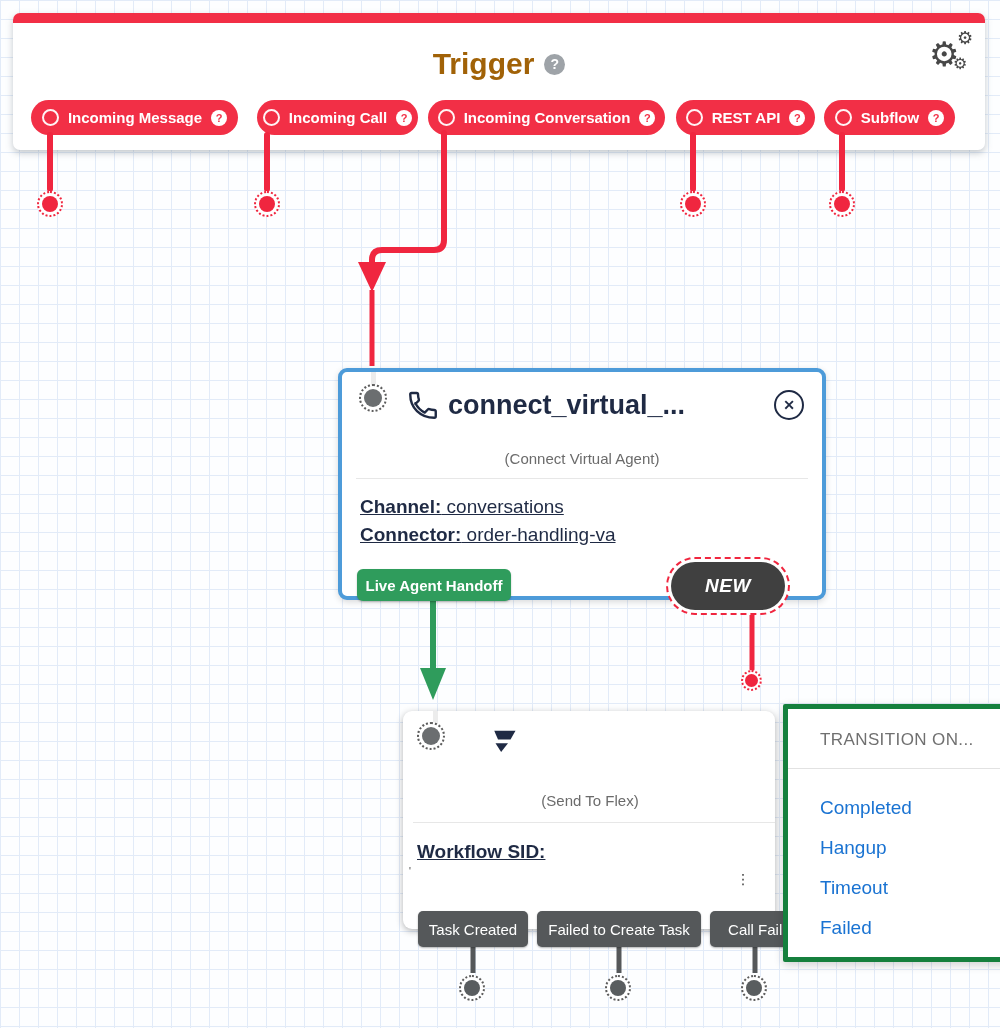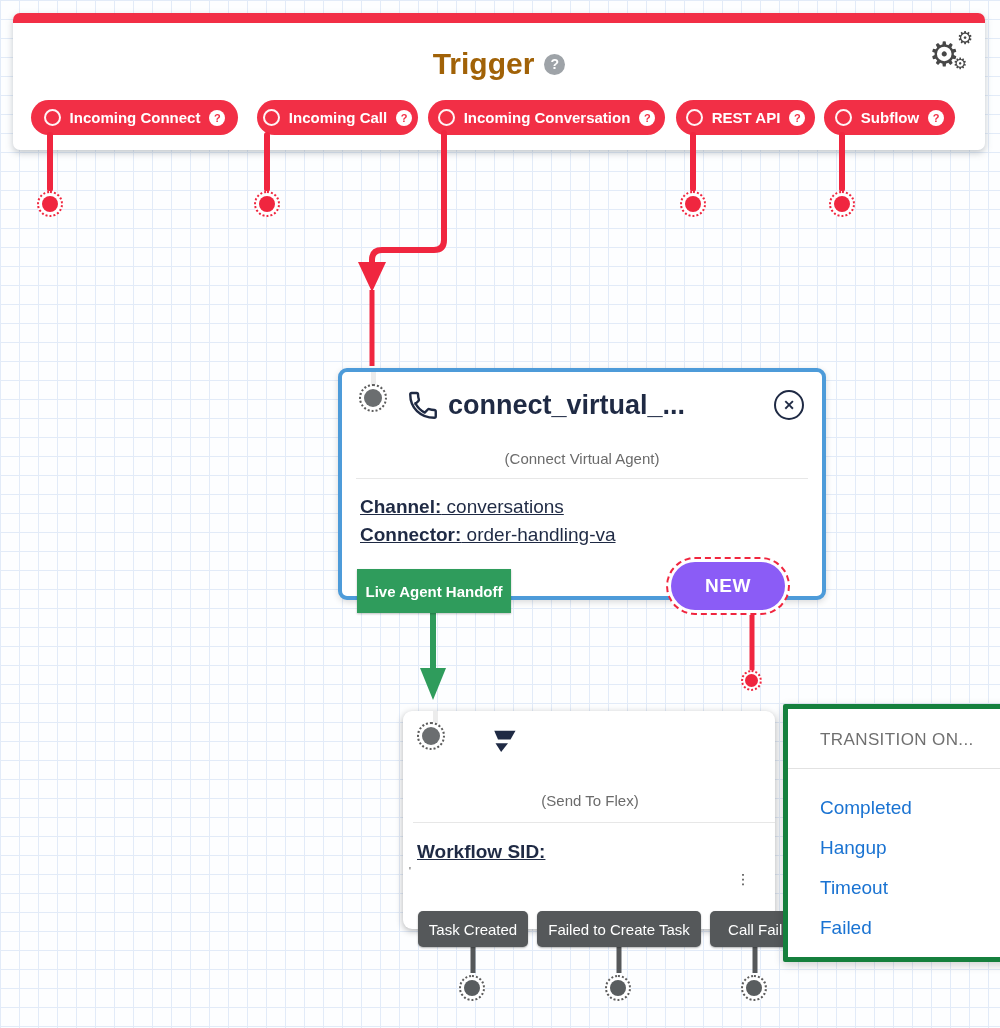--- a/index.html
+++ b/index.html
@@ -50,27 +50,27 @@
   .send{left:403px;top:711px;width:372px;height:218px;box-shadow:0 2px 7px rgba(0,0,0,.3);}
   .w-title{font-size:27px;font-weight:700;color:#1F2A44;white-space:nowrap;}
   .w-sub{font-size:15px;color:#6B6B6B;text-align:center;}
   .w-divider{height:1px;background:#E7E7E7;}
   .w-field{font-size:19px;color:#1F2A44;text-decoration:underline;}
   .w-field b{font-weight:700;}
   .close-btn{width:26px;height:26px;border:2px solid #1F2A44;border-radius:50%;color:#1F2A44;
     font-size:14px;font-weight:700;display:flex;align-items:center;justify-content:center;}
   .inner-stub{width:5px;background:#ECECEC;}
   
-  .t-btn-green{left:357px;top:569px;width:154px;height:44px;background:#2F9C5C;border-radius:0;
+  .t-btn-green{left:357px;top:569px;width:154px;height:32px;background:#2F9C5C;border-radius:6px;
     color:#fff;font-size:15px;font-weight:600;display:flex;align-items:center;justify-content:center;
     z-index:5;box-shadow:0 1px 2px rgba(0,0,0,.25);}
   .new-wrap{left:666px;top:557px;width:114px;height:48px;border:2px dashed #F0263F;border-radius:29px;
     background:#fff;padding:3px;z-index:5;}
-  .new-pill{width:100%;height:100%;background:#8b5cf6;border-radius:25px;color:#fff;
-    font-size:19px;font-weight:700;letter-spacing:.5px;display:flex;align-items:center;justify-content:center;}
+  .new-pill{width:100%;height:100%;background:#404040;border-radius:25px;color:#fff;
+    font-size:19px;font-weight:700;letter-spacing:.5px;display:flex;align-items:center;justify-content:center;font-style:italic;}
   .t-btn-gray{top:911px;height:36px;background:#55585A;border-radius:5px;color:#fff;font-size:15px;
     display:flex;align-items:center;justify-content:center;z-index:5;box-shadow:0 1px 2px rgba(0,0,0,.3);
     white-space:nowrap;overflow:hidden;}
   
   .menu{left:743px;top:704px;width:245px;height:248px;background:#fff;border:5px solid #15803d;
     box-shadow:0 3px 10px rgba(0,0,0,.18);z-index:6;border-radius:2px;margin-left:40px;}
   .menu-header{left:32px;top:21px;font-size:17px;color:#707070;letter-spacing:.4px;}
   .menu-divider{left:0;right:0;top:59px;height:1px;background:#E2E2E2;}
   .menu-item{left:32px;height:40px;font-size:19px;color:#1A73D2;display:flex;align-items:center;cursor:pointer;}
   .frag{font-size:10px;color:#444;}
@@ -104,21 +104,21 @@
   <div class="abs trigger-title-row">
     <span class="trigger-title">Trigger</span>
     <span class="help-gray">?</span>
   </div>
   <span class="abs gear" style="left:916px;top:24px;font-size:34px;">⚙</span>
   <span class="abs gear" style="left:944px;top:16px;font-size:18px;">⚙</span>
   <span class="abs gear" style="left:940px;top:43px;font-size:16px;">⚙</span>
 
   <div class="abs pill" style="left:18px;width:207px;">
     <span class="pill-radio"></span>
-    <span>Incoming Connect</span>
+    <span>Incoming Message</span>
     <span class="help-white">?</span>
   </div>
   <div class="abs pill" style="left:244px;width:161px;">
     <span class="pill-radio"></span>
     <span>Incoming Call</span>
     <span class="help-white">?</span>
   </div>
   <div class="abs pill" style="left:415px;width:237px;">
     <span class="pill-radio"></span>
     <span>Incoming Conversation</span>

